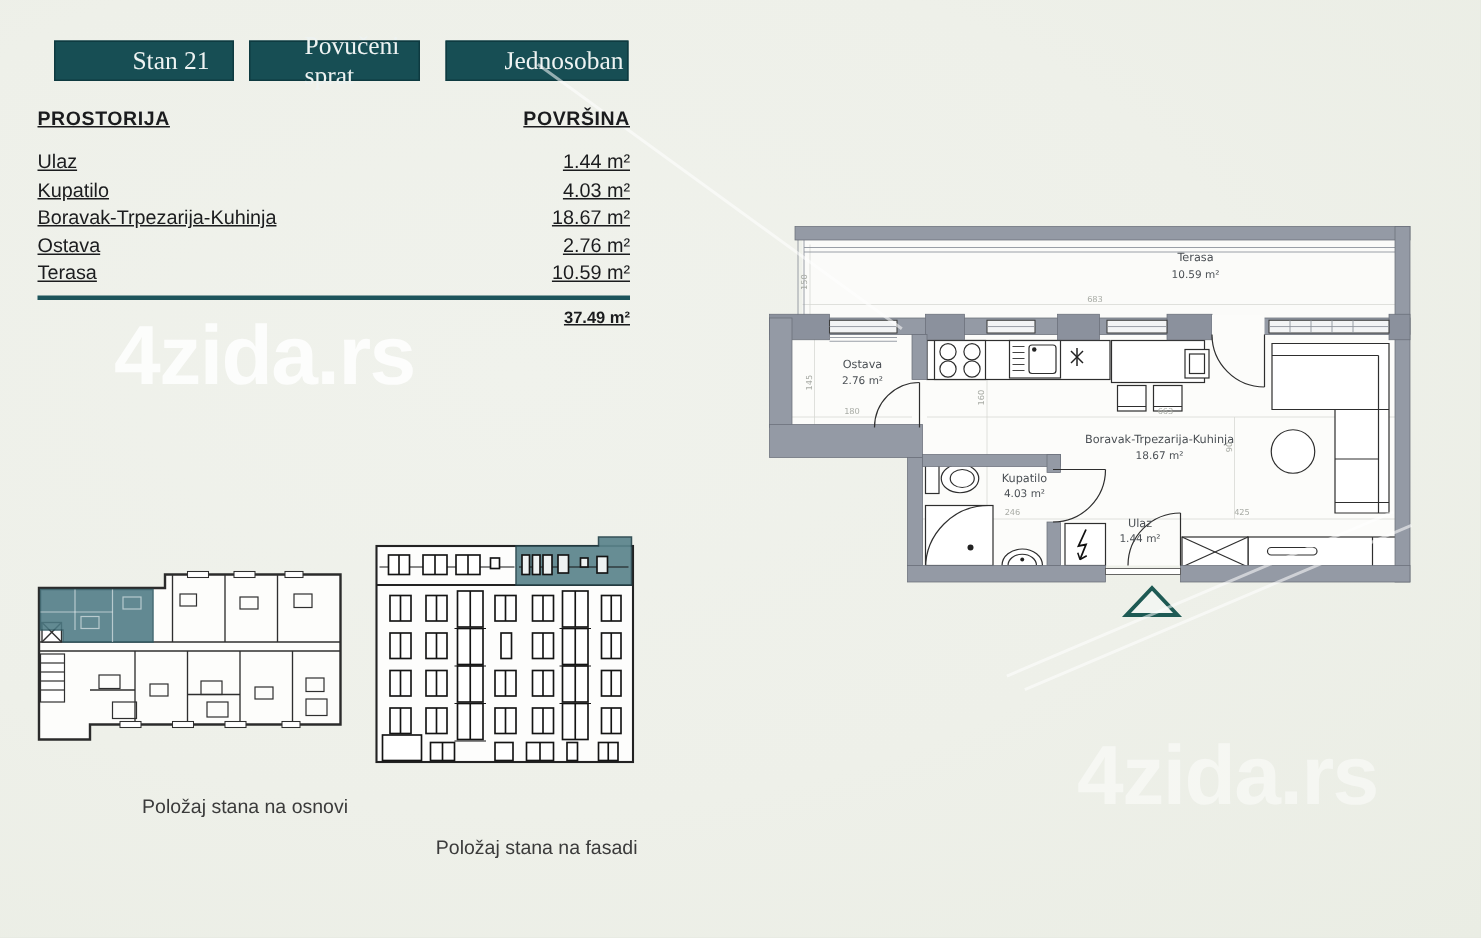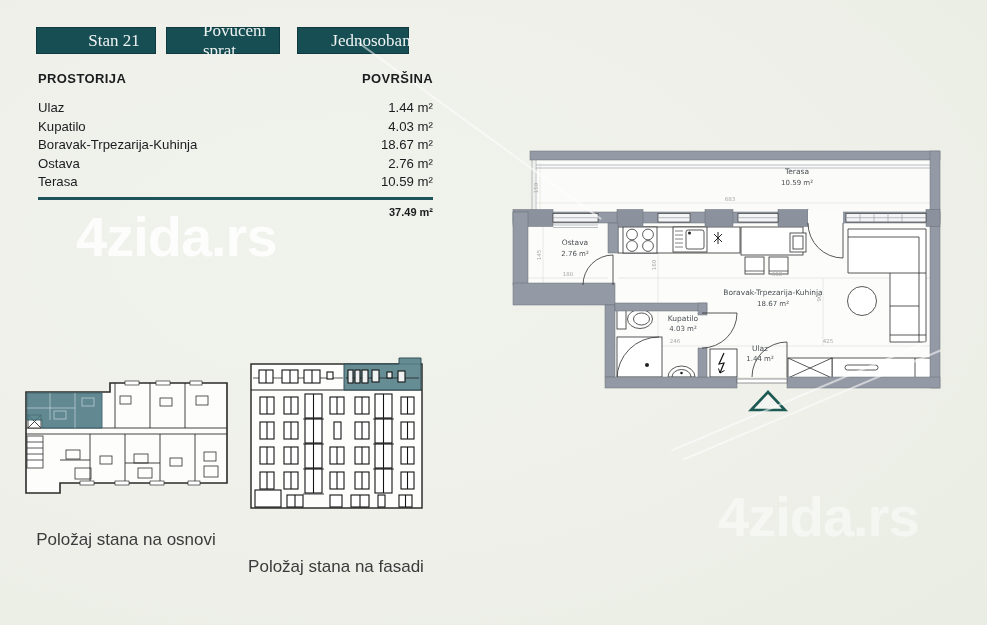--- a/index.html
+++ b/index.html
@@ -6,35 +6,35 @@
   .stage{
     position:relative;width:987px;height:625px;overflow:hidden;
     background:radial-gradient(ellipse at 35% 40%, #f0f2ec 0%, #eef0e9 55%, #eaede4 100%);
     font-family:"Liberation Sans", sans-serif;color:#1b1c1e;
   }
   
   .badge{position:absolute;top:27px;height:27px;background:#174e54;border:1px solid #0e3a40;
     box-sizing:border-box;color:#eef3f2;font-family:"Liberation Serif", serif;font-size:17px;
     display:flex;align-items:center;justify-content:center;padding-left:36px;}
   
-  .tbl{position:absolute;left:38px;top:71px;width:395px;z-index:2;}
+  .tbl{position:absolute;left:25px;top:71px;width:395px;z-index:2;text-decoration:underline;}
   .tbl-head{display:flex;justify-content:space-between;font-size:13px;font-weight:bold;letter-spacing:.4px;}
   .rows{margin-top:13px;}
   .trow{display:flex;justify-content:space-between;font-size:13.2px;line-height:18.5px;}
   .divider{height:3px;background:#1d545b;margin-top:5px;}
   .total{display:flex;justify-content:flex-end;font-size:11px;font-weight:bold;margin-top:6px;}
   
   .wm{position:absolute;font-weight:bold;letter-spacing:-1px;font-size:56px;z-index:1;
     font-family:"Liberation Sans", sans-serif;}
   .wm1{left:76px;top:204px;color:rgba(255,255,255,.82);}
   .wm2{left:718px;top:484px;color:rgba(255,255,255,.48);}
   .faintline{position:absolute;background:rgba(255,255,255,.55);height:1.5px;z-index:1;}
   
   .thumb{position:absolute;}
-  .caption{position:absolute;top:530px;font-size:17px;color:#3b3b3b;text-align:center;}
+  .caption{position:absolute;top:530px;font-size:13px;color:#3b3b3b;text-align:right;}
   svg text{font-family:"DejaVu Sans", sans-serif;}
   .rlabel{font-size:7.5px;fill:#4b5055;}
   .rarea{font-size:7px;fill:#4b5055;}
   .dim{font-size:5.5px;fill:#a9aca6;}
   .wall{fill:#949aa5;stroke:#6a6f79;stroke-width:.5;}
   .col{fill:#8b919d;stroke:#6a6f79;stroke-width:.5;}
   .furn{fill:#ffffff;stroke:#2e2e2e;stroke-width:.8;}
   .thin{stroke:#8f949d;stroke-width:.6;fill:none;}
   .dimline{stroke:#d5d7d2;stroke-width:.5;fill:none;}
   .win{fill:#f3f4f5;stroke:#3e3e3e;stroke-width:.7;}
@@ -51,21 +51,21 @@
   <div class="faintline" style="left:330px;top:130px;width:300px;transform:rotate(36deg);"></div>
   <div class="faintline" style="left:660px;top:395px;width:280px;transform:rotate(-23deg);"></div>
   <div class="faintline" style="left:672px;top:404px;width:280px;transform:rotate(-23deg);"></div>
 
   <div class="badge" style="left:36px;width:120px;">
     <span>Stan 21</span>
   </div>
   <div class="badge" style="left:166px;width:114px;">
     <span>Povučeni sprat</span>
   </div>
-  <div class="badge" style="left:297px;width:112px;">
+  <div class="badge" style="left:297px;width:122px;">
     <span>Jednosoban</span>
   </div>
 
   <div class="tbl">
     <div class="tbl-head">
       <span>PROSTORIJA</span>
       <span>POVRŠINA</span>
     </div>
     <div class="rows">
       <div class="trow">

